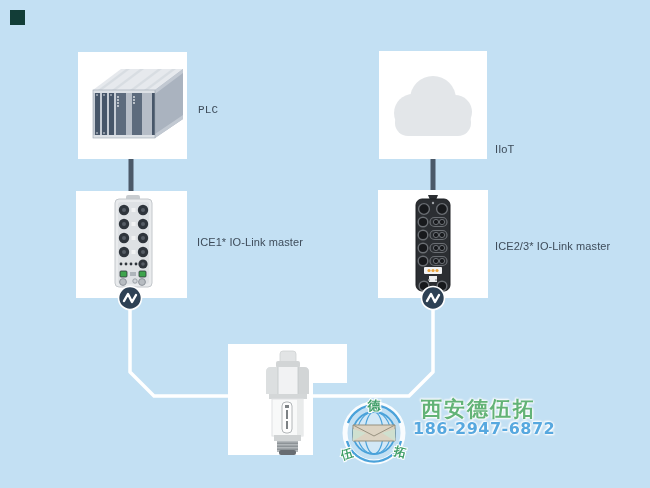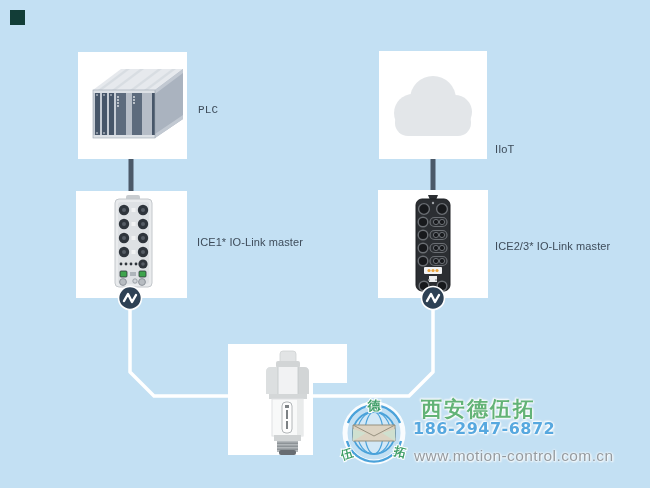--- a/index.html
+++ b/index.html
@@ -296,15 +296,14 @@
     <polygon points="15,45 28,37 15,33" fill="#cfe0cf"></polygon>
     <polygon points="57,45 44,37 57,33" fill="#cfe0cf"></polygon>
 
     <text class="wm-char" x="36" y="14" font-size="13" text-anchor="middle">德</text>
     <text class="wm-char" x="9" y="62" font-size="12" text-anchor="middle" transform="rotate(-18 9 58)">伍</text>
     <text class="wm-char" x="62" y="60" font-size="12" text-anchor="middle" transform="rotate(14 62 56)">拓</text>
   </svg>
 
   <div class="wm-company">西安德伍拓</div>
   <div class="wm-phone">186-2947-6872</div>
-  <div class="wm-url">www.motion-control.com.cn</div>
 
 </div>
 
 </body></html>

